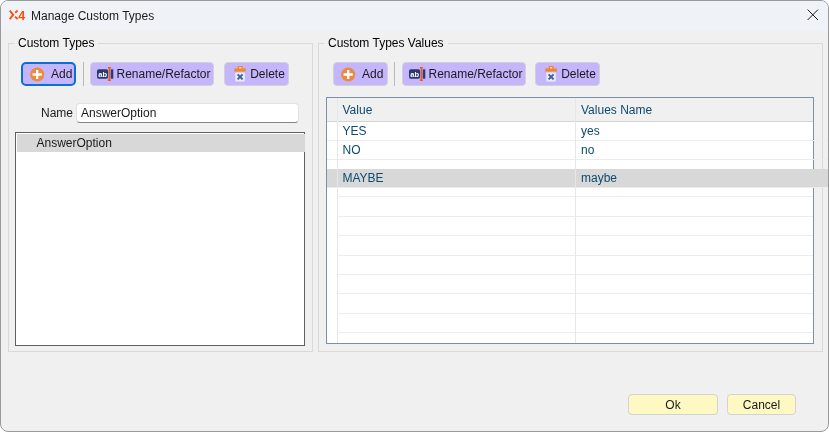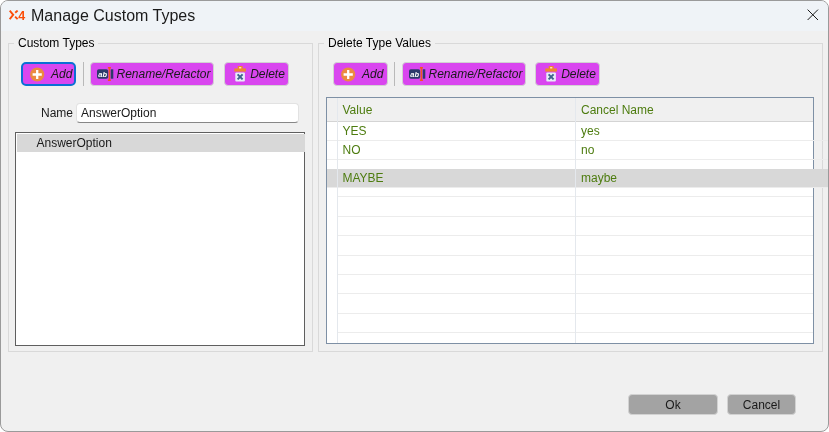--- a/index.html
+++ b/index.html
@@ -1,34 +1,34 @@
 <!DOCTYPE html>
 <html><head>
 <meta charset="utf-8">
 <style>
 html,body{margin:0;padding:0;}
 body{width:829px;height:432px;background:#ffffff;font-family:"Liberation Sans",sans-serif;position:relative;overflow:hidden;}
 .win{position:absolute;left:0;top:0;width:827px;height:430px;background:#f0f0f0;border:1px solid #9a9a9a;border-radius:8px;overflow:hidden;}
 .titlebar{position:absolute;left:0;top:0;width:827px;height:30px;background:#eff3f7;}
-.title{position:absolute;left:30px;top:0;height:30px;line-height:30px;font-size:16px;color:#1b1b1b;}
+.title{position:absolute;left:30px;top:0;height:30px;line-height:30px;font-size:12px;color:#1b1b1b;}
 .grp{position:absolute;border:1px solid #d9d9d9;background:transparent;box-sizing:border-box;}
 .grp>.lbl{position:absolute;top:-8px;left:5px;background:#f0f0f0;padding:0 4px;font-size:12px;color:#000;line-height:15px;}
-.btn{position:absolute;height:24px;background:#d946ef;border:1px solid #d2d2d2;border-radius:4px;box-sizing:border-box;display:flex;align-items:center;font-size:12px;color:#1a1a1a;font-style:italic;}
+.btn{position:absolute;height:24px;background:#c4b5fd;border:1px solid #d2d2d2;border-radius:4px;box-sizing:border-box;display:flex;align-items:center;font-size:12px;color:#1a1a1a;}
 .btn.focus{border:2px solid #0b6fd4;border-radius:5px;}
 .vsep{position:absolute;width:1px;height:24px;background:#b9b9b9;}
 .input{position:absolute;background:#fff;border:1px solid #e2e2e2;border-bottom:1px solid #878787;border-radius:4px;box-sizing:border-box;font-size:12px;color:#1a1a1a;display:flex;align-items:center;padding-left:4px;}
 .list{position:absolute;left:14px;top:131px;width:290px;height:214px;background:#fff;border:1px solid #5f5f5f;box-sizing:border-box;}
 .listsel{position:absolute;left:1px;top:1px;width:288px;height:17.5px;background:#d8d8d8;display:flex;align-items:center;font-size:12px;color:#1a1a1a;}
 .table{position:absolute;left:325px;top:96px;width:488px;height:247px;background:#fff;border:1px solid #7e90a5;box-sizing:border-box;}
 .thead{position:absolute;left:0;top:0;width:486px;height:24px;background:#f0f0f0;border-bottom:1px solid #d4d4d4;box-sizing:border-box;}
 .trow{position:absolute;left:0;width:554px;height:19px;border-bottom:1px solid #ececec;box-sizing:border-box;}
-.cell{position:absolute;top:0;height:100%;display:flex;align-items:center;font-size:12px;color:#4d7c0f;}
+.cell{position:absolute;top:0;height:100%;display:flex;align-items:center;font-size:12px;color:#0c4a6e;}
 .rowline{position:absolute;left:10.5px;width:475.5px;height:1px;background:#ececec;}
 .colsep{position:absolute;top:0;width:1px;background:#e4e8ed;}
-.okbtn{position:absolute;height:21px;background:#a3a3a3;border:1px solid #d2d2d2;border-radius:4px;box-sizing:border-box;display:flex;align-items:center;justify-content:center;font-size:12px;color:#1a1a1a;}
+.okbtn{position:absolute;height:21px;background:#fef9c3;border:1px solid #d2d2d2;border-radius:4px;box-sizing:border-box;display:flex;align-items:center;justify-content:center;font-size:12px;color:#1a1a1a;}
 </style>
 </head>
 <body>
 <div class="win">
   <div class="titlebar"></div>
 
   <svg style="position:absolute;left:8px;top:9px" width="18" height="11" viewBox="0 0 18 11">
     <g stroke="#fb4e0a" stroke-width="1.9" fill="none">
       <path d="M0.7,0.7 L4.2,4.8 L0.7,9.2"></path>
       <path d="M8.6,0.6 L6.2,2.8"></path>
@@ -40,21 +40,21 @@
 
   <svg style="position:absolute;left:806px;top:8px" width="12" height="12" viewBox="0 0 12 12">
     <path d="M0.6,0.6 L11,11 M11,0.6 L0.6,11" stroke="#1a1a1a" stroke-width="1" fill="none"></path>
   </svg>
 
   <div class="grp" style="left:7px;top:42px;width:305px;height:309px;">
     <span class="lbl">Custom Types</span>
   </div>
 
   <div class="grp" style="left:317px;top:42px;width:505px;height:309px;">
-    <span class="lbl">Delete Type Values</span>
+    <span class="lbl">Custom Types Values</span>
   </div>
 
   <div class="btn focus" style="left:20px;top:61px;width:55px;padding-left:7px;gap:6px;">
       <svg width="15" height="15" viewBox="0 0 15 15" style="flex:none">
         <circle cx="7.2" cy="7.5" r="7.1" fill="#ec8a42"></circle>
         <path d="M2.6,7.5 H11.8 M7.2,2.9 V12.1" stroke="#fff" stroke-width="2.3"></path>
       </svg>
       <span>Add</span>
   </div>
   <div class="vsep" style="left:82px;top:61px;"></div>
@@ -111,21 +111,21 @@
         <rect x="0.3" y="2.4" width="11.6" height="3.2" fill="#f0862c"></rect>
         <rect x="1.3" y="6.4" width="9.6" height="9.2" rx="1" fill="#e7edf7"></rect>
         <path d="M3.6,8.4 L8.6,13.4 M8.6,8.4 L3.6,13.4" stroke="#40628c" stroke-width="2"></path>
       </svg>
       <span>Delete</span>
   </div>
 
   <div class="table">
     <div class="thead">
       <div class="cell" style="left:15.5px;">Value</div>
-      <div class="cell" style="left:254px;">Cancel Name</div>
+      <div class="cell" style="left:254px;">Values Name</div>
     </div>
     <div class="trow" style="top:24px;">
       <div class="cell" style="left:15.5px;">YES</div>
       <div class="cell" style="left:254px;">yes</div>
     </div>
     <div class="trow" style="top:43px;">
       <div class="cell" style="left:15.5px;">NO</div>
       <div class="cell" style="left:254px;">no</div>
     </div>
     <div class="trow" style="top:61px;background:#d8d8d8;margin-top:10px;">

